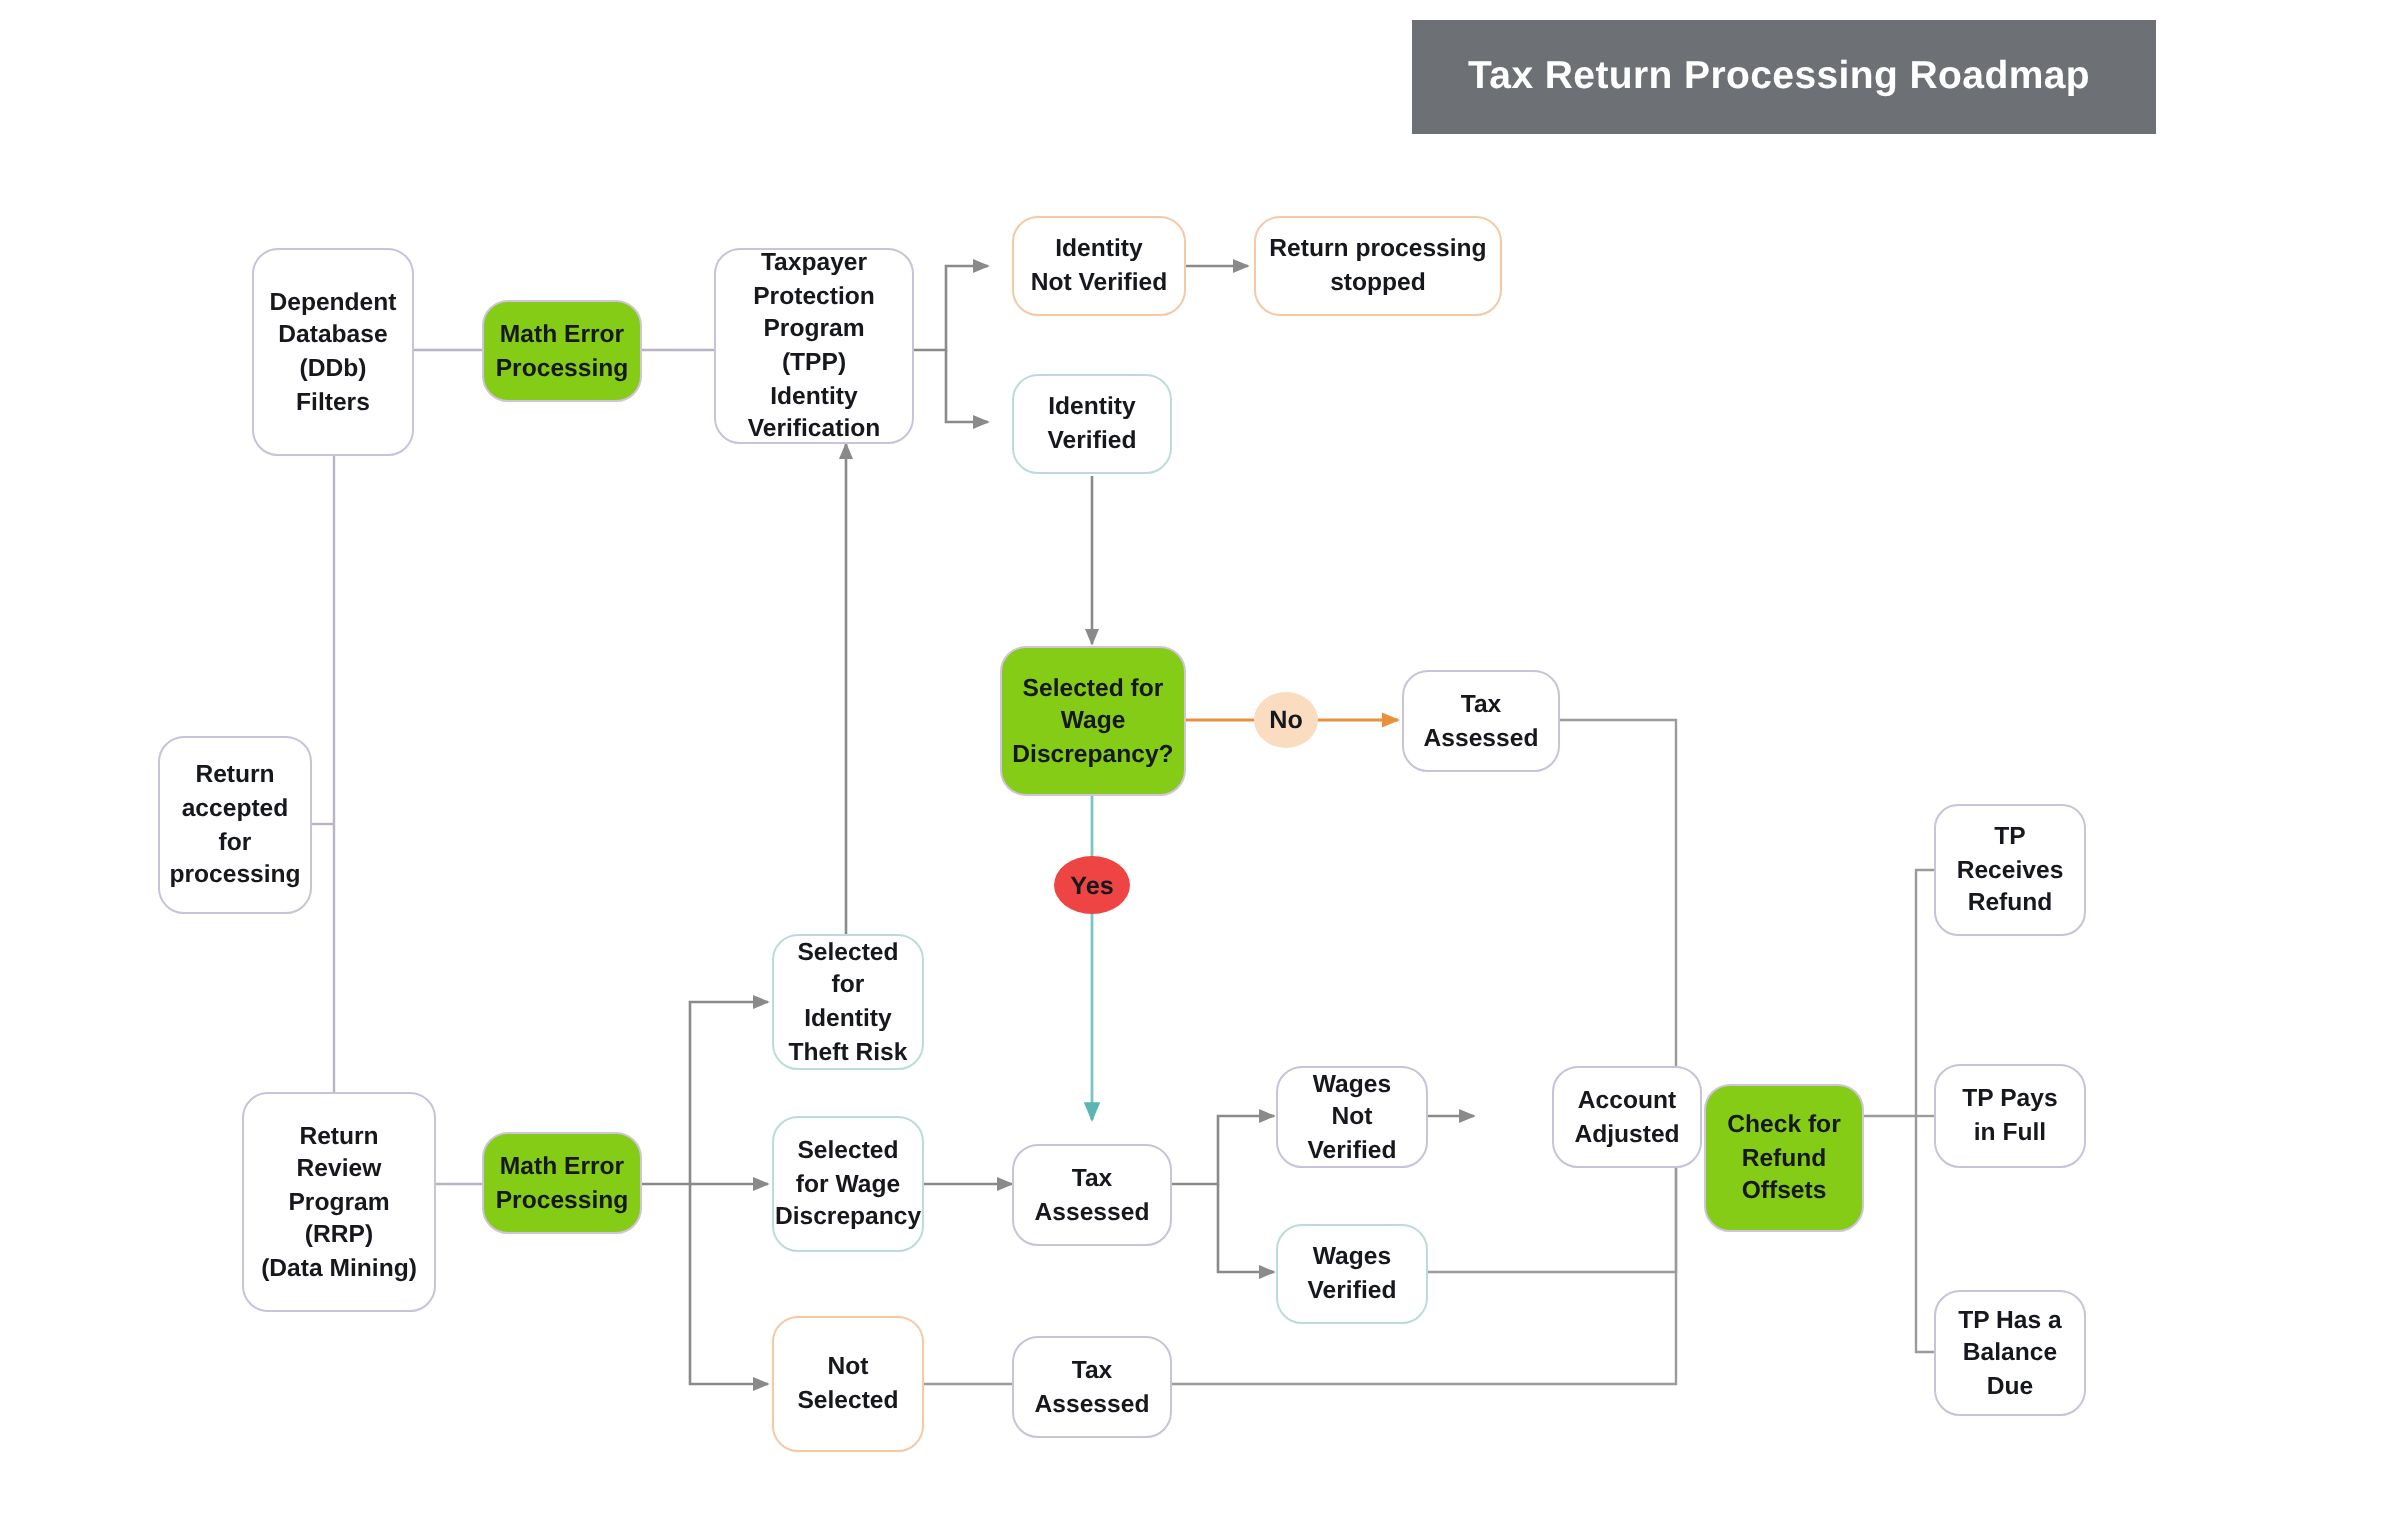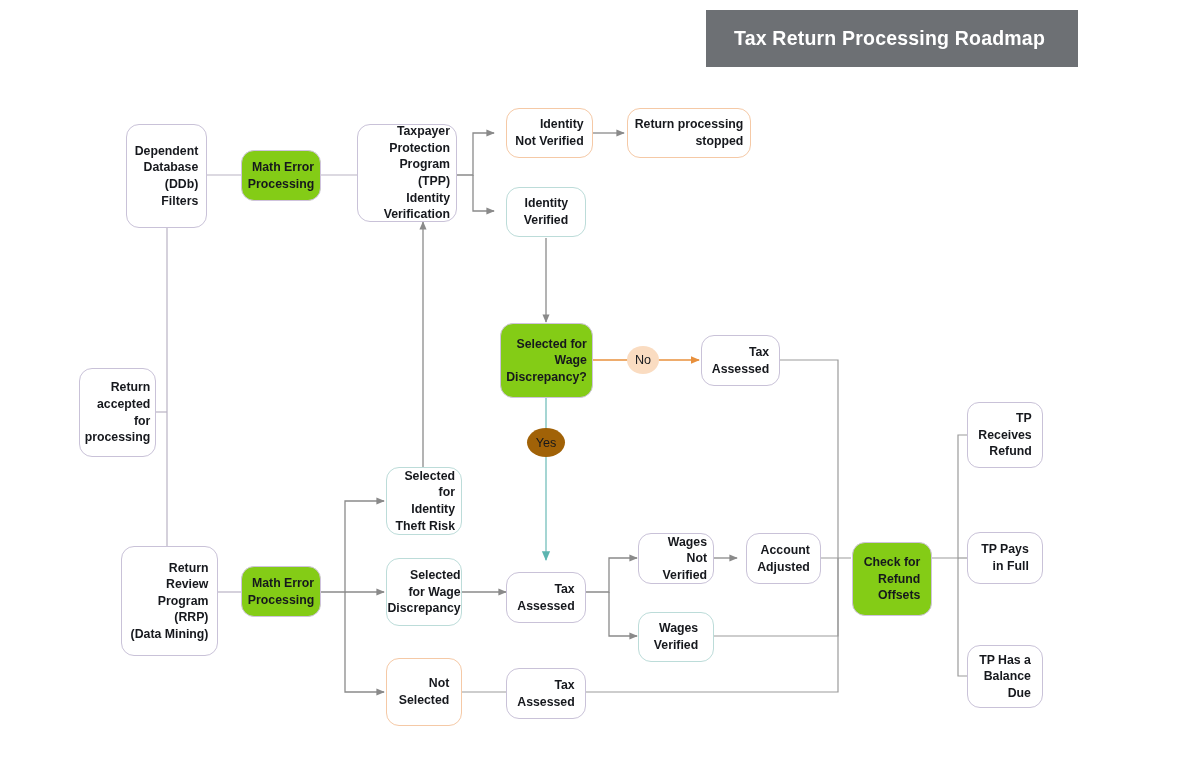--- a/index.html
+++ b/index.html
@@ -41,21 +41,21 @@
     font-weight: bold;
     letter-spacing: 0.2px;
     white-space: nowrap;
   }
   .node {
     position: absolute;
     box-sizing: border-box;
     display: flex;
     align-items: center;
     justify-content: center;
-    text-align: right;
+    text-align: center;
     border-radius: 13px;
     border: 1.2px solid #c9c2d8;
     background: #ffffff;
     color: #16181d;
     font-size: 12.3px;
     font-weight: bold;
     line-height: 16.6px;
     padding: 2px 6px;
     white-space: pre-line;
   }
@@ -72,28 +72,28 @@
     background: #ffffff;
   }
   .edge-label {
     position: absolute;
     box-sizing: border-box;
     display: flex;
     align-items: center;
     justify-content: center;
     border-radius: 50%;
     font-size: 12.6px;
-    font-weight: normal;
+    font-weight: bold;
     color: #16181d;
   }
   .edge-label.lbl-no {
     background: #fadcc1;
   }
   .edge-label.lbl-yes {
-    background: #a16207;
+    background: #ef4444;
   }
 </style>
 </head>
 <body>
 
 <div id="canvas">
 
   <svg id="edges" viewBox="0 0 1200 761">
     <defs>
       <marker id="arrow-gray" viewBox="0 0 10 10" refX="9" refY="5" markerWidth="6.5" markerHeight="6.5" orient="auto-start-reverse">
@@ -208,21 +208,21 @@
 
   <div class="node border-orange" style="left:386px; top:658px; width:76px; height:68px;">Not
 Selected</div>
 
   <div class="node" style="left:506px; top:572px; width:80px; height:51px;">Tax
 Assessed</div>
 
   <div class="node" style="left:638px; top:533px; width:76px; height:51px;">Wages Not
 Verified</div>
 
-  <div class="node" style="left:746px; top:533px; width:75px; height:51px;">Account
+  <div class="node" style="left:776px; top:533px; width:75px; height:51px;">Account
 Adjusted</div>
 
   <div class="node border-teal" style="left:638px; top:612px; width:76px; height:50px;">Wages
 Verified</div>
 
   <div class="node" style="left:506px; top:668px; width:80px; height:51px;">Tax
 Assessed</div>
 
   <div class="node fill-lav" style="left:852px; top:542px; width:80px; height:74px;">Check for
 Refund

